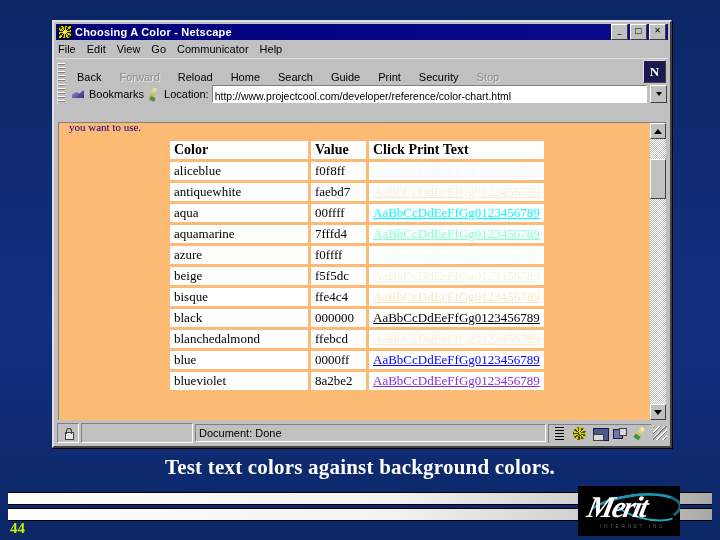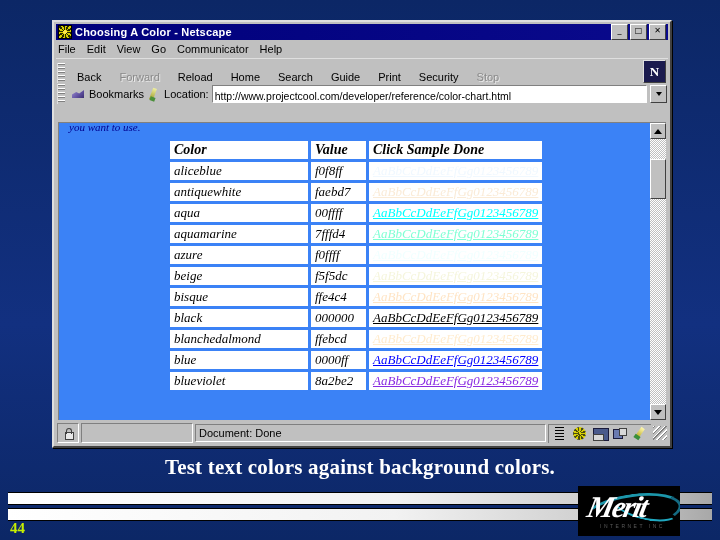--- a/index.html
+++ b/index.html
@@ -78,22 +78,22 @@
   .locfield span{font-size:10.5px;color:#000;white-space:nowrap;}
   .loc-drop{width:15px;height:16px;flex:none;background:#c0c0c0;
     border-top:1px solid #fff;border-left:1px solid #fff;
     border-right:1px solid #404040;border-bottom:1px solid #404040;
     margin-right:1px;display:flex;align-items:center;justify-content:center;}
   .loc-drop i{display:block;width:0;height:0;border-left:3px solid transparent;
     border-right:3px solid transparent;border-top:4px solid #000;font-style:normal;}
 
   
   .content{position:absolute;left:4px;top:100px;right:4px;bottom:26px;
-    background:#3b82f6;overflow:hidden;
-    border-top:1px solid #808080;border-left:1px solid #808080;font-style:italic;}
+    background:#fdba74;overflow:hidden;
+    border-top:1px solid #808080;border-left:1px solid #808080;}
   .sliver{height:11px;overflow:hidden;color:#00008f;font-size:11px;
     font-family:"Liberation Serif", serif;padding-left:10px;line-height:8px;}
   .page-scroll{position:absolute;left:0;top:11px;right:16px;bottom:0;overflow:hidden;}
 
   table.ctab{border-collapse:separate;border-spacing:3px 3px;margin:4px 0 0 108px;}
   table.ctab td{background:#fff;color:#000;padding:1px 4px;
     font-family:"Liberation Serif", serif;font-size:13px;
     line-height:16px;white-space:nowrap;vertical-align:middle;}
   table.ctab td.hd{font-weight:bold;font-size:14px;}
   td.namecell{width:130px;}
@@ -248,21 +248,21 @@
 
     <div class="content">
       <div class="sliver">you want to use.</div>
 
       <div class="page-scroll">
         <table class="ctab">
           <tbody id="color-rows">
               <tr>
                 <td class="hd namecell">Color</td>
                 <td class="hd valcell">Value</td>
-                <td class="hd samplehd">Click Sample Done</td>
+                <td class="hd samplehd">Click Print Text</td>
               </tr>
               <tr>
                 <td class="namecell">aliceblue</td>
                 <td class="valcell">f0f8ff</td>
                 <td class="samplecell"><span style="color: rgb(240, 248, 255);">AaBbCcDdEeFfGg0123456789</span></td>
               </tr>
               <tr>
                 <td class="namecell">antiquewhite</td>
                 <td class="valcell">faebd7</td>
                 <td class="samplecell"><span style="color: rgb(250, 235, 215);">AaBbCcDdEeFfGg0123456789</span></td>

